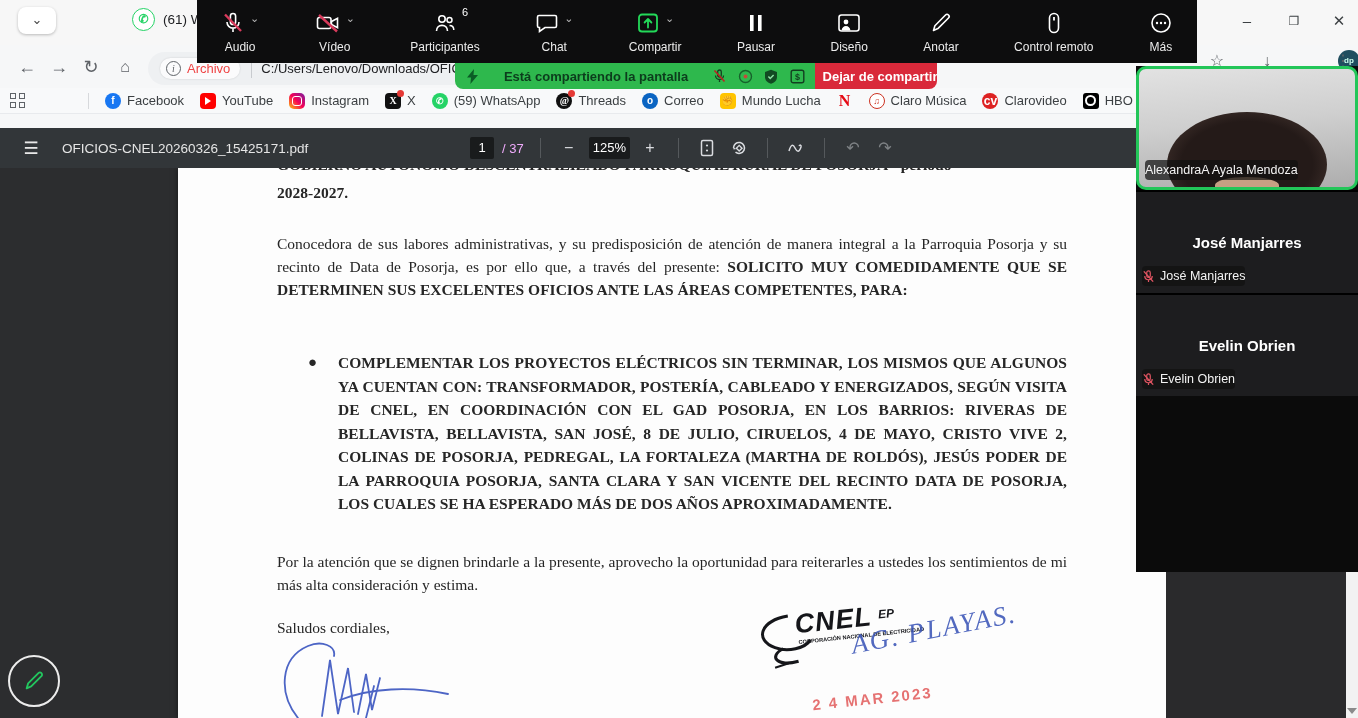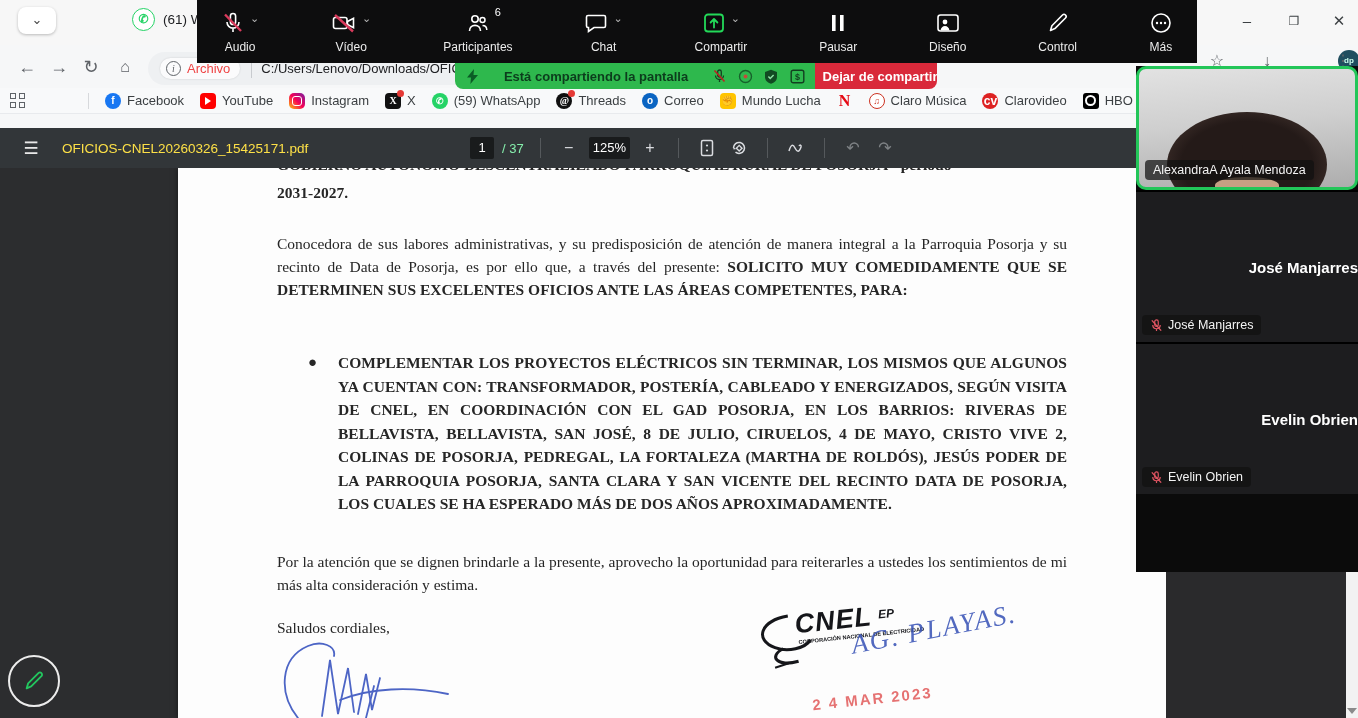--- a/index.html
+++ b/index.html
@@ -66,21 +66,21 @@
   .banner-green { flex:1; background:#2eb84d; display:flex; align-items:center; gap:10px; padding:0 10px; }
   .banner-green .txt { font-size:13px; font-weight:bold; color:#0c3c1c; margin:0 auto; }
   .bn-ic { width:16px; height:16px; flex:none; display:flex; align-items:center; justify-content:center; }
   .banner-red { width:122px; background:#d9293a; display:flex; align-items:center; justify-content:center; gap:8px; cursor:pointer; }
   .banner-red .stop { width:9px; height:9px; background:#fff; border-radius:2px; }
   .banner-red .txt { font-size:13px; font-weight:bold; color:#fff; white-space:nowrap; }
 
   
   .pdf-toolbar { position:absolute; left:0; top:128px; width:1358px; height:40px; background:#323639; display:flex; align-items:center; z-index:5; color:#f1f1f1; }
   .pdf-toolbar .hamb { margin-left:18px; font-size:17px; color:#e8e8e8; width:26px; text-align:center; cursor:pointer; }
-  .pdf-filename { margin-left:18px; font-size:13.5px; color:#fde047; }
+  .pdf-filename { margin-left:18px; font-size:13.5px; color:#e5e5e5; }
   .pdf-ctr { position:absolute; left:470px; display:flex; align-items:center; gap:8px; }
   .pgbox { background:#191b1c; min-width:24px; height:22px; border-radius:2px; text-align:center; line-height:22px; font-size:13px; color:#fff; padding:0 4px; }
   .pdf-sep { width:1px; height:20px; background:#55595c; margin:0 8px; }
   .pdf-btn { width:24px; height:24px; text-align:center; line-height:24px; font-size:16px; color:#dadce0; cursor:pointer; }
   .pdf-btn.dim { color:#7e8285; }
   .pdf-bg { position:absolute; left:0; top:168px; width:1358px; height:550px; background:#2c2d2f; }
   .pdf-page { position:absolute; left:178px; top:168px; width:988px; height:550px; background:#fdfdfd; overflow:hidden; box-shadow:0 0 6px rgba(0,0,0,.5); }
 
   
   .doc { position:absolute; font-family:"Liberation Serif", serif; color:#262626; }
@@ -97,23 +97,23 @@
   .panel { position:absolute; left:1136px; top:66px; width:222px; height:506px; background:#0b0b0b; z-index:40; }
   .tile { position:relative; width:100%; overflow:hidden; }
   .tile1 { height:124px; border:3px solid #23c659; border-radius:10px; background:linear-gradient(175deg,#e2e2e2 0%,#cfcfcf 45%,#adadad 100%); }
   .hairblob { position:absolute; left:50%; bottom:-30px; transform:translateX(-50%); width:160px; height:105px; background:radial-gradient(ellipse at center,#241a18 58%,#3a2c28 78%, transparent 80%); border-radius:50%; }
   .forehead { position:absolute; left:50%; bottom:-6px; transform:translateX(-50%); width:64px; height:16px; background:#c6a083; border-radius:50% 50% 0 0; }
   .tile2 { height:128px; background:#111; border-top:2px solid #000; }
   .avatar { position:absolute; left:50%; top:14px; transform:translateX(-50%); width:80px; height:92px; border-radius:13px; background:linear-gradient(160deg,#efe9e1,#cfc6ba); overflow:hidden; }
   .av-hair { position:absolute; left:14px; top:6px; width:52px; height:62px; background:#c49a5c; border-radius:50% 50% 45% 45%; }
   .av-face { position:absolute; left:28px; top:12px; width:25px; height:33px; background:#dcae87; border-radius:50%; }
   .av-body { position:absolute; left:6px; bottom:-8px; width:68px; height:36px; background:#141414; border-radius:12px 18px 0 0; }
-  .tile34 { height:152px; background:#1d1d1f; border-top:2px solid #000; display:flex; align-items:center; justify-content:flex-end; }
+  .tile34 { height:103px; background:#1d1d1f; border-top:2px solid #000; display:flex; align-items:center; justify-content:center; }
   .tile-center-name { color:#fff; font-weight:bold; font-size:15px; }
-  .name-pill { position:absolute; left:6px; bottom:7px; background:rgba(16,16,16,.72); border-radius:4px; padding:3px 8px; display:flex; align-items:center; gap:5px; max-width:205px; }
+  .name-pill { position:absolute; left:6px; bottom:7px; background:rgba(16,16,16,.72); border-radius:4px; padding:3px 0; display:flex; align-items:center; gap:5px; max-width:205px; }
   .name-pill span { color:#f3f3f3; font-size:12.5px; white-space:nowrap; }
   .micoff { width:13px; height:13px; flex:none; }
 
   
   .scroll-strip { position:absolute; left:1346px; top:572px; width:12px; height:146px; background:#f2f2f2; z-index:41; }
   .scroll-arrow { position:absolute; left:1px; bottom:4px; width:0; height:0; border-left:5px solid transparent; border-right:5px solid transparent; border-top:6px solid #8a8a8a; }
   .gutter-right { position:absolute; left:1166px; top:572px; width:180px; height:146px; background:#2a2a2c; z-index:40; }
 
   svg { display:block; }
 </style>
@@ -208,21 +208,21 @@
   <div class="tr-icon" style="left:1206px;">☆</div>
   <div class="tr-icon" style="left:1256px;">↓</div>
   <div class="tr-icon badge-ext" style="left:1338px;">dp</div>
   <div class="tr-icon" style="left:1332px;">⋮</div>
 
   <div class="pdf-toolbar">
     <div class="hamb">☰</div>
     <div class="pdf-filename">OFICIOS-CNEL20260326_15425171.pdf</div>
     <div class="pdf-ctr">
       <div class="pgbox">1</div>
-      <span style="font-size:13px; color:#86efac;">/ 37</span>
+      <span style="font-size:13px; color:#f0abfc;">/ 37</span>
       <div class="pdf-sep"></div>
       <div class="pdf-btn">−</div>
       <div class="pgbox" style="min-width:40px;">125%</div>
       <div class="pdf-btn">+</div>
       <div class="pdf-sep"></div>
       <div class="pdf-btn">
         <svg width="16" height="18" viewBox="0 0 16 18" style="margin:3px auto;">
             <rect x="2.5" y="1.5" width="11" height="15" rx="1.5" fill="none" stroke="#dadce0" stroke-width="1.5"></rect>
             <circle cx="8" cy="6.5" r="1.1" fill="#dadce0"></circle>
             <circle cx="8" cy="11.5" r="1.1" fill="#dadce0"></circle>
@@ -244,21 +244,21 @@
       <div class="pdf-sep"></div>
       <div class="pdf-btn dim">↶</div>
       <div class="pdf-btn dim">↷</div>
     </div>
   </div>
 
   <div class="pdf-bg"></div>
 
   <div class="pdf-page">
     <div class="doc doc-b just" style="left:99px; top:-12px; width:790px; font-size:15.5px;">GOBIERNO AUTÓNOMO DESCENTRALIZADO PARROQUIAL RURAL DE POSORJA" período</div>
-    <div class="doc doc-b" style="left:99px; top:16px; font-size:15.5px;">2031-2027.</div>
+    <div class="doc doc-b" style="left:99px; top:16px; font-size:15.5px;">2028-2027.</div>
 
     <div class="doc just" style="left:99px; top:64px; width:790px; font-size:15.5px; line-height:23px;">
       <span>Conocedora de sus labores administrativas, y su predisposición de atención de manera integral a la Parroquia Posorja y su recinto de Data de Posorja, es por ello que, a través del presente: </span><span class="doc-b">SOLICITO MUY COMEDIDAMENTE QUE SE DETERMINEN SUS EXCELENTES OFICIOS ANTE LAS ÁREAS COMPETENTES, PARA:</span>
     </div>
 
     <div class="doc doc-b" style="left:130px; top:186px; font-size:15px;">●</div>
     <div class="doc doc-b just" style="left:160px; top:183px; width:729px; font-size:15.5px; line-height:23.5px;">COMPLEMENTAR LOS PROYECTOS ELÉCTRICOS SIN TERMINAR, LOS MISMOS QUE ALGUNOS YA CUENTAN CON: TRANSFORMADOR, POSTERÍA, CABLEADO Y ENERGIZADOS, SEGÚN VISITA DE CNEL, EN COORDINACIÓN CON EL GAD POSORJA, EN LOS BARRIOS: RIVERAS DE BELLAVISTA, BELLAVISTA, SAN JOSÉ, 8 DE JULIO, CIRUELOS, 4 DE MAYO, CRISTO VIVE 2, COLINAS DE POSORJA, PEDREGAL, LA FORTALEZA (MARTHA DE ROLDÓS), JESÚS PODER DE LA PARROQUIA POSORJA, SANTA CLARA Y SAN VICENTE DEL RECINTO DATA DE POSORJA, LOS CUALES SE HA ESPERADO MÁS DE DOS AÑOS APROXIMADAMENTE.</div>
 
     <div class="doc just" style="left:99px; top:382px; width:790px; font-size:15.5px; line-height:23px;">Por la atención que se dignen brindarle a la presente, aprovecho la oportunidad para reiterarles a ustedes los sentimientos de mi más alta consideración y estima.</div>
 
@@ -374,21 +374,30 @@
           </svg>
         </div>
       <div class="lbl">Diseño</div>
     </div>
     <div class="zitem">
       <div class="ic">
           <svg width="24" height="24" viewBox="0 0 24 24">
             <path d="M4.5 19.5l1.4-4.8L16.5 4a2.1 2.1 0 0 1 3 3L8.9 17.6 4.5 19.5z" fill="none" stroke="#fff" stroke-width="1.6" stroke-linejoin="round"></path>
           </svg>
         </div>
-      <div class="lbl">Control</div>
+      <div class="lbl">Anotar</div>
+    </div>
+    <div class="zitem">
+      <div class="ic">
+          <svg width="22" height="24" viewBox="0 0 22 24">
+            <rect x="6.5" y="2.5" width="9" height="19" rx="4.5" fill="none" stroke="#fff" stroke-width="1.6"></rect>
+            <line x1="11" y1="6" x2="11" y2="9.5" stroke="#fff" stroke-width="1.8"></line>
+          </svg>
+        </div>
+      <div class="lbl">Control remoto</div>
     </div>
     <div class="zitem">
       <div class="ic">
           <svg width="24" height="24" viewBox="0 0 24 24">
             <circle cx="12" cy="12" r="9" fill="none" stroke="#fff" stroke-width="1.6"></circle>
             <circle cx="8" cy="12" r="1.2" fill="#fff"></circle>
             <circle cx="12" cy="12" r="1.2" fill="#fff"></circle>
             <circle cx="16" cy="12" r="1.2" fill="#fff"></circle>
           </svg>
         </div>

